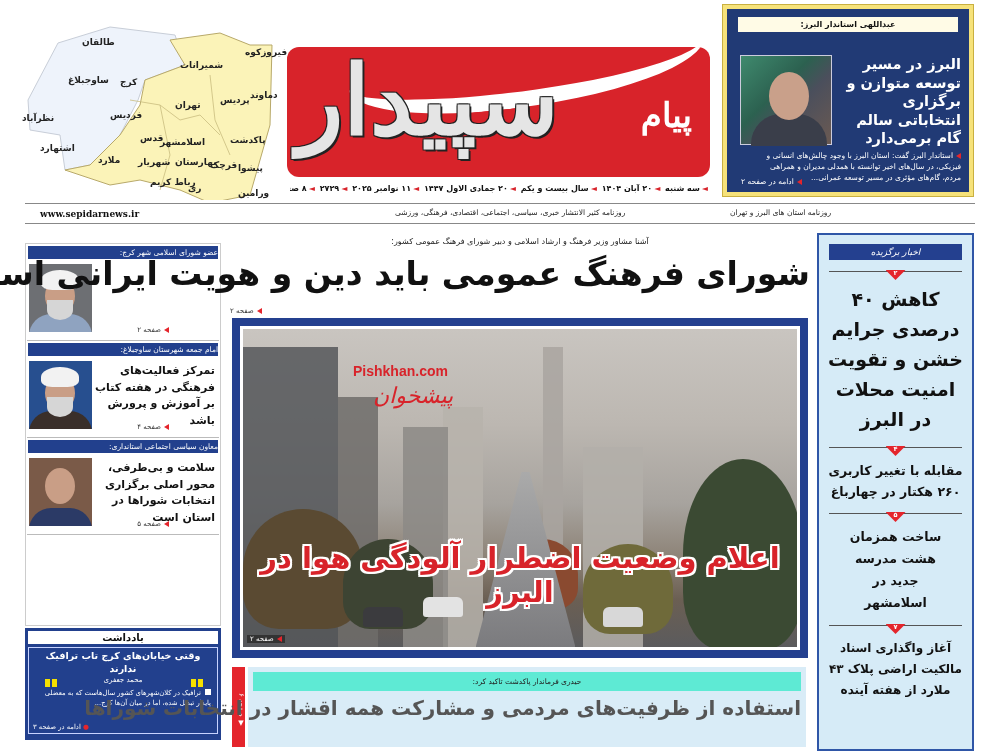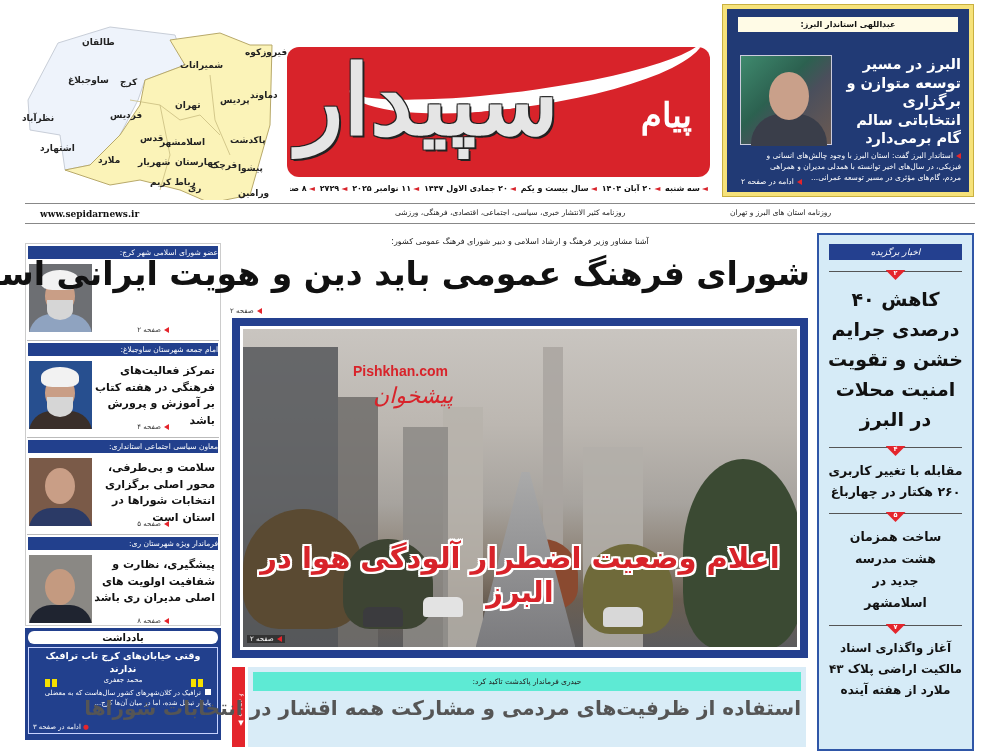--- a/index.html
+++ b/index.html
@@ -56,21 +56,21 @@
   .lphoto { position: absolute; left: 2px; top: 18px; width: 63px; height: 68px; overflow: hidden; }
   .lphoto .head { position:absolute; left:16px; top:14px; width:30px; height:36px; border-radius:50%; background:#c99e86; }
   .lphoto .turban { position:absolute; left:12px; top:6px; width:38px; height:20px; border-radius:50% 50% 30% 30%; background:#f2f2f2; }
   .lphoto .beard { position:absolute; left:18px; top:36px; width:26px; height:20px; border-radius:0 0 50% 50%; background:#d6d6d6; }
   .lphoto .body { position:absolute; left:0; top:50px; width:63px; height:22px; border-radius:24px 24px 0 0; background:#2f3440; }
   .lheadline { position: absolute; right: 4px; top: 20px; width: 122px; font-size: 11px; font-weight: bold; line-height: 16.5px; text-align: right; color: #111; }
   .lpage { position: absolute; right: 50px; top: 80px; font-size: 7px; color: #333; }
 
   
   .note { left: 25px; top: 628px; width: 196px; height: 112px; background: #22408d; padding: 3px; }
-  .note-title { background: #fff; color: #111; text-align: center; font-size: 10px; font-weight: bold; padding: 1px 0; border-radius: 6px; }
+  .note-title { background: #fff; color: #111; text-align: center; font-size: 10px; font-weight: bold; padding: 1px 0; }
   .note-inner { margin-top: 3px; border: 1px solid #c7d3ff; height: 87px; position: relative; padding: 2px 6px; color: #fff; }
   .note-headline { text-align: center; font-size: 9.5px; font-weight: bold; line-height: 12.5px; }
   .note-author { text-align: center; font-size: 7px; margin-top: 1px; }
   .note-quote { position: absolute; top: 31px; width: 14px; height: 8px; display: flex; gap: 2px; }
   .note-quote span { display:block; width:5px; height:8px; background:#f5e000; }
   .note-body { font-size: 6.8px; line-height: 10px; margin-top: 4px; text-align: right; }
   .note-more { position: absolute; left: 4px; bottom: 2px; font-size: 6.8px; }
 
   
   .kicker-main { left: 230px; top: 237px; width: 580px; text-align: center; font-size: 8px; color: #222; }
@@ -192,29 +192,20 @@
   </div>
   <div class="lstory">
     <div class="lkicker">معاون سیاسی اجتماعی استانداری:</div>
     <div class="lphoto" style="background:#7a5a48">
         <div class="body" style="background:#2b3a66"></div>
         <div class="head" style="top:10px"></div>
       </div>
     <div class="lheadline">سلامت و بی‌طرفی، محور اصلی برگزاری انتخابات شوراها در استان است</div>
     <div class="lpage"><span class="tri-left"></span><span>صفحه ۵</span></div>
   </div>
-  <div class="lstory" style="border-bottom:none">
-    <div class="lkicker">فرماندار ویژه شهرستان ری:</div>
-    <div class="lphoto" style="background:#8a8884">
-        <div class="body" style="background:#1f2430"></div>
-        <div class="head" style="background:#c49a80"></div>
-      </div>
-    <div class="lheadline">پیشگیری، نظارت و شفافیت اولویت های اصلی مدیران ری باشد</div>
-    <div class="lpage"><span class="tri-left"></span><span>صفحه ۸</span></div>
-  </div>
 </div>
 
 <div class="abs note">
   <div class="note-title">یادداشت</div>
   <div class="note-inner">
     <div class="note-headline">وقتی خیابان‌های کرج تاب ترافیک ندارند</div>
     <div class="note-quote" style="right:14px">
         <span></span>
         <span></span>
       </div>

